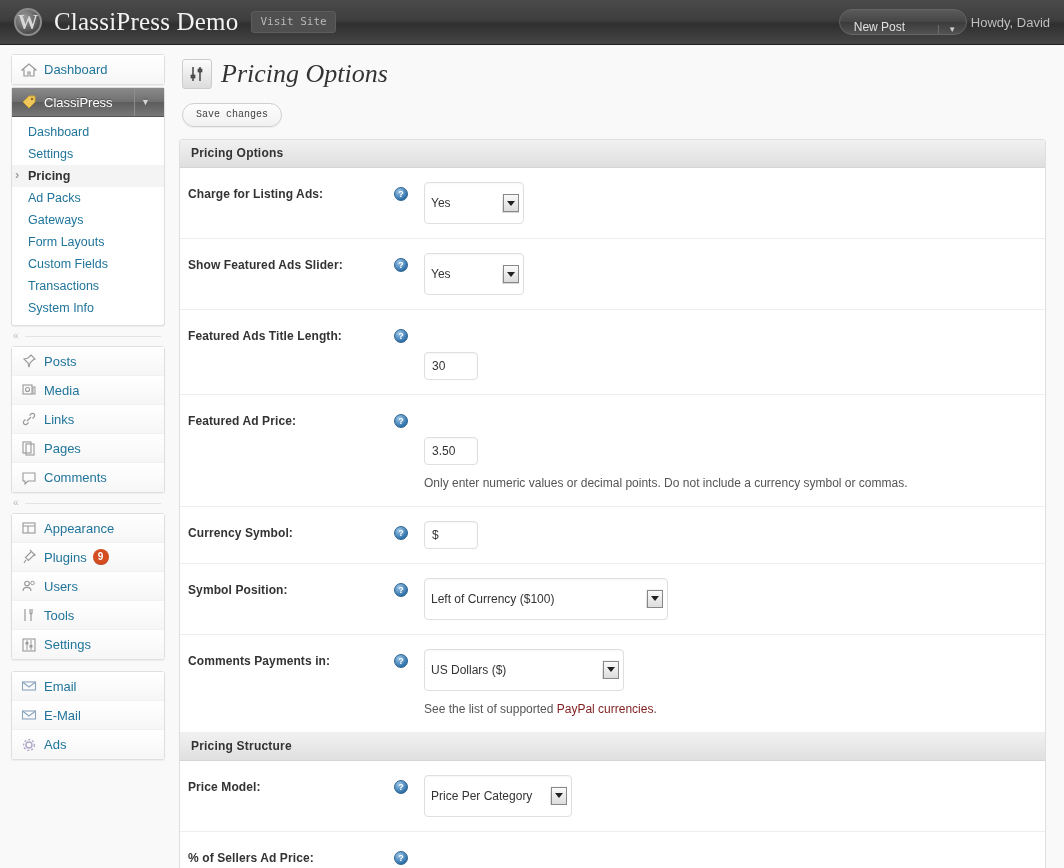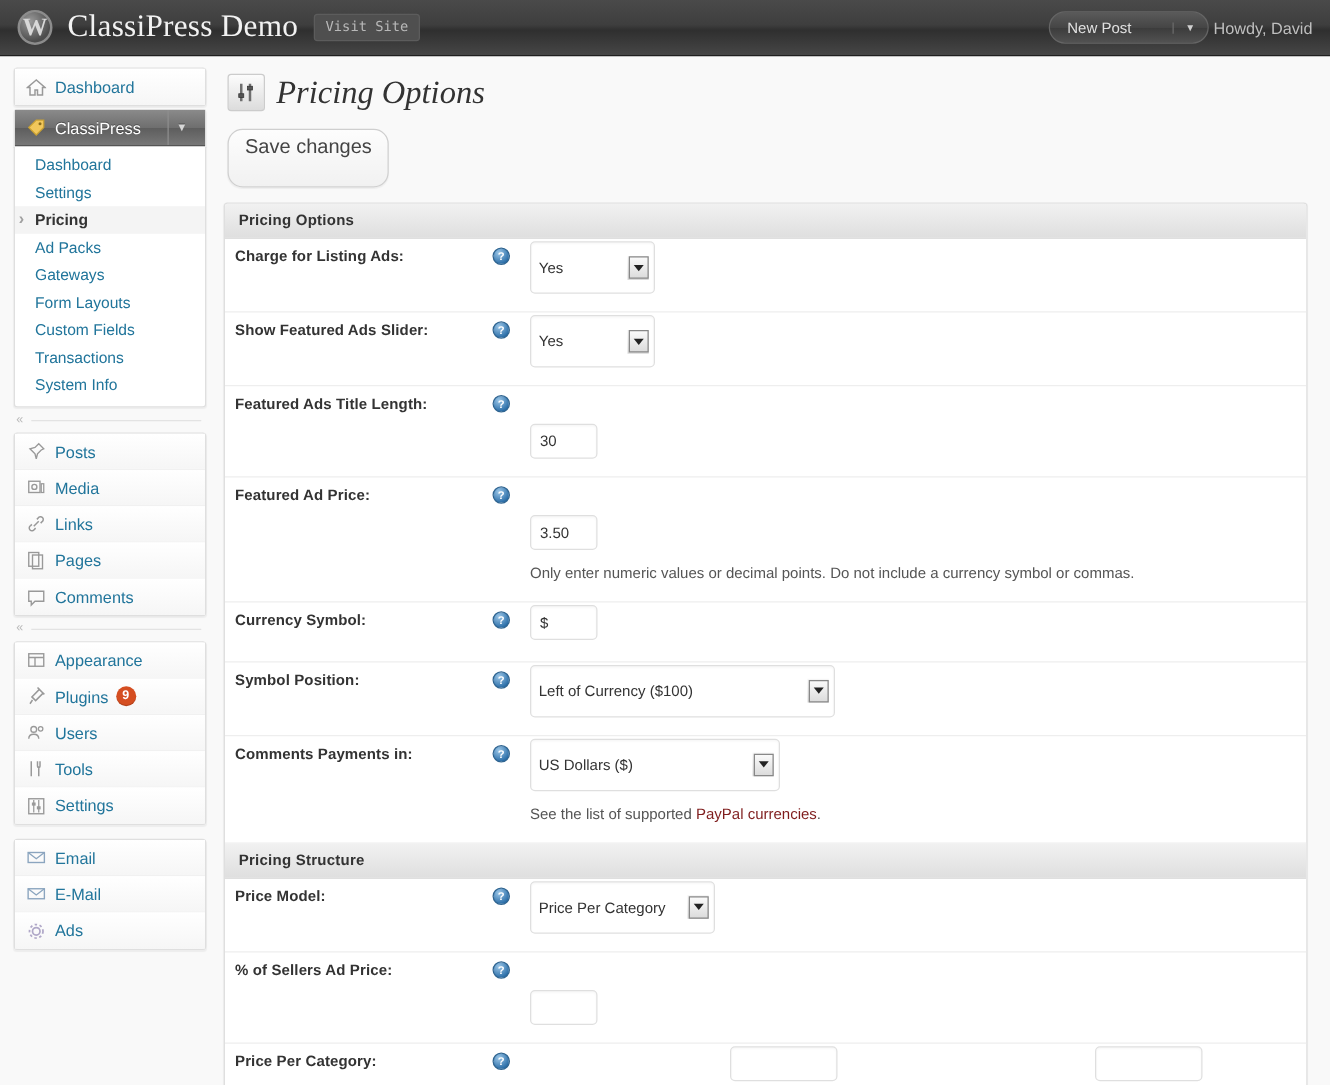--- a/index.html
+++ b/index.html
@@ -52,21 +52,21 @@
     border-radius: 3px;
     padding: 3px 8px 4px;
     white-space: nowrap;
     font-family: "DejaVu Sans Mono", monospace;
   }
   .adminbar-right {
     margin-left: auto;
     display: flex; align-items: center;
   }
   .newpost-btn {
-    display: flex; align-items: center;
+    display: flex; align-items: flex-end;
     height: 26px;
     border-radius: 13px;
     background: linear-gradient(to bottom, #5a5a5a, #454545 50%, #3b3b3b 51%, #525252);
     border: 1px solid #656565;
     overflow: hidden;
     min-width: 128px;
   }
   .newpost-label {
     flex: 1;
     display: flex; align-items: center;
@@ -231,28 +231,29 @@
     font-family: "Liberation Serif", serif;
     font-style: italic;
     font-weight: normal;
     font-size: 26px;
     color: #333;
     line-height: 1;
   }
   .save-btn {
     display: inline-block;
     margin: 10px 0 12px 3px;
-    padding: 5px 13px 22px;
-    font-size: 16px;
+    padding: 5px 13px 6px;
+    font-size: 10px;
     color: #444;
     background: linear-gradient(to bottom, #fdfdfd, #f1f1f1);
     border: 1px solid #cfcfcf;
     border-radius: 12px;
     box-shadow: 0 1px 1px rgba(0,0,0,.05);
     cursor: pointer;
+    font-family: Liberation Mono, monospace;
   }
 
   .panel {
     background: #fff;
     border: 1px solid #dfdfdf;
     border-radius: 3px 3px 0 0;
     box-shadow: 0 1px 1px rgba(0,0,0,.04);
     overflow: hidden;
   }
   .section-head {
@@ -261,21 +262,21 @@
     padding: 6px 11px 7px;
     font-size: 12px;
     font-weight: bold;
     color: #333;
     letter-spacing: .2px;
   }
   .row {
     display: flex;
     align-items: flex-start;
     border-bottom: 1px solid #eeeeee;
-    padding: 2px 10px 14px 8px;
+    padding: 14px 10px 14px 8px;
     min-height: 48px;
   }
   .row:last-child { border-bottom: none; }
   .row .rlabel {
     width: 206px;
     flex: none;
     font-size: 12px;
     font-weight: bold;
     color: #333;
     padding-top: 5px;

